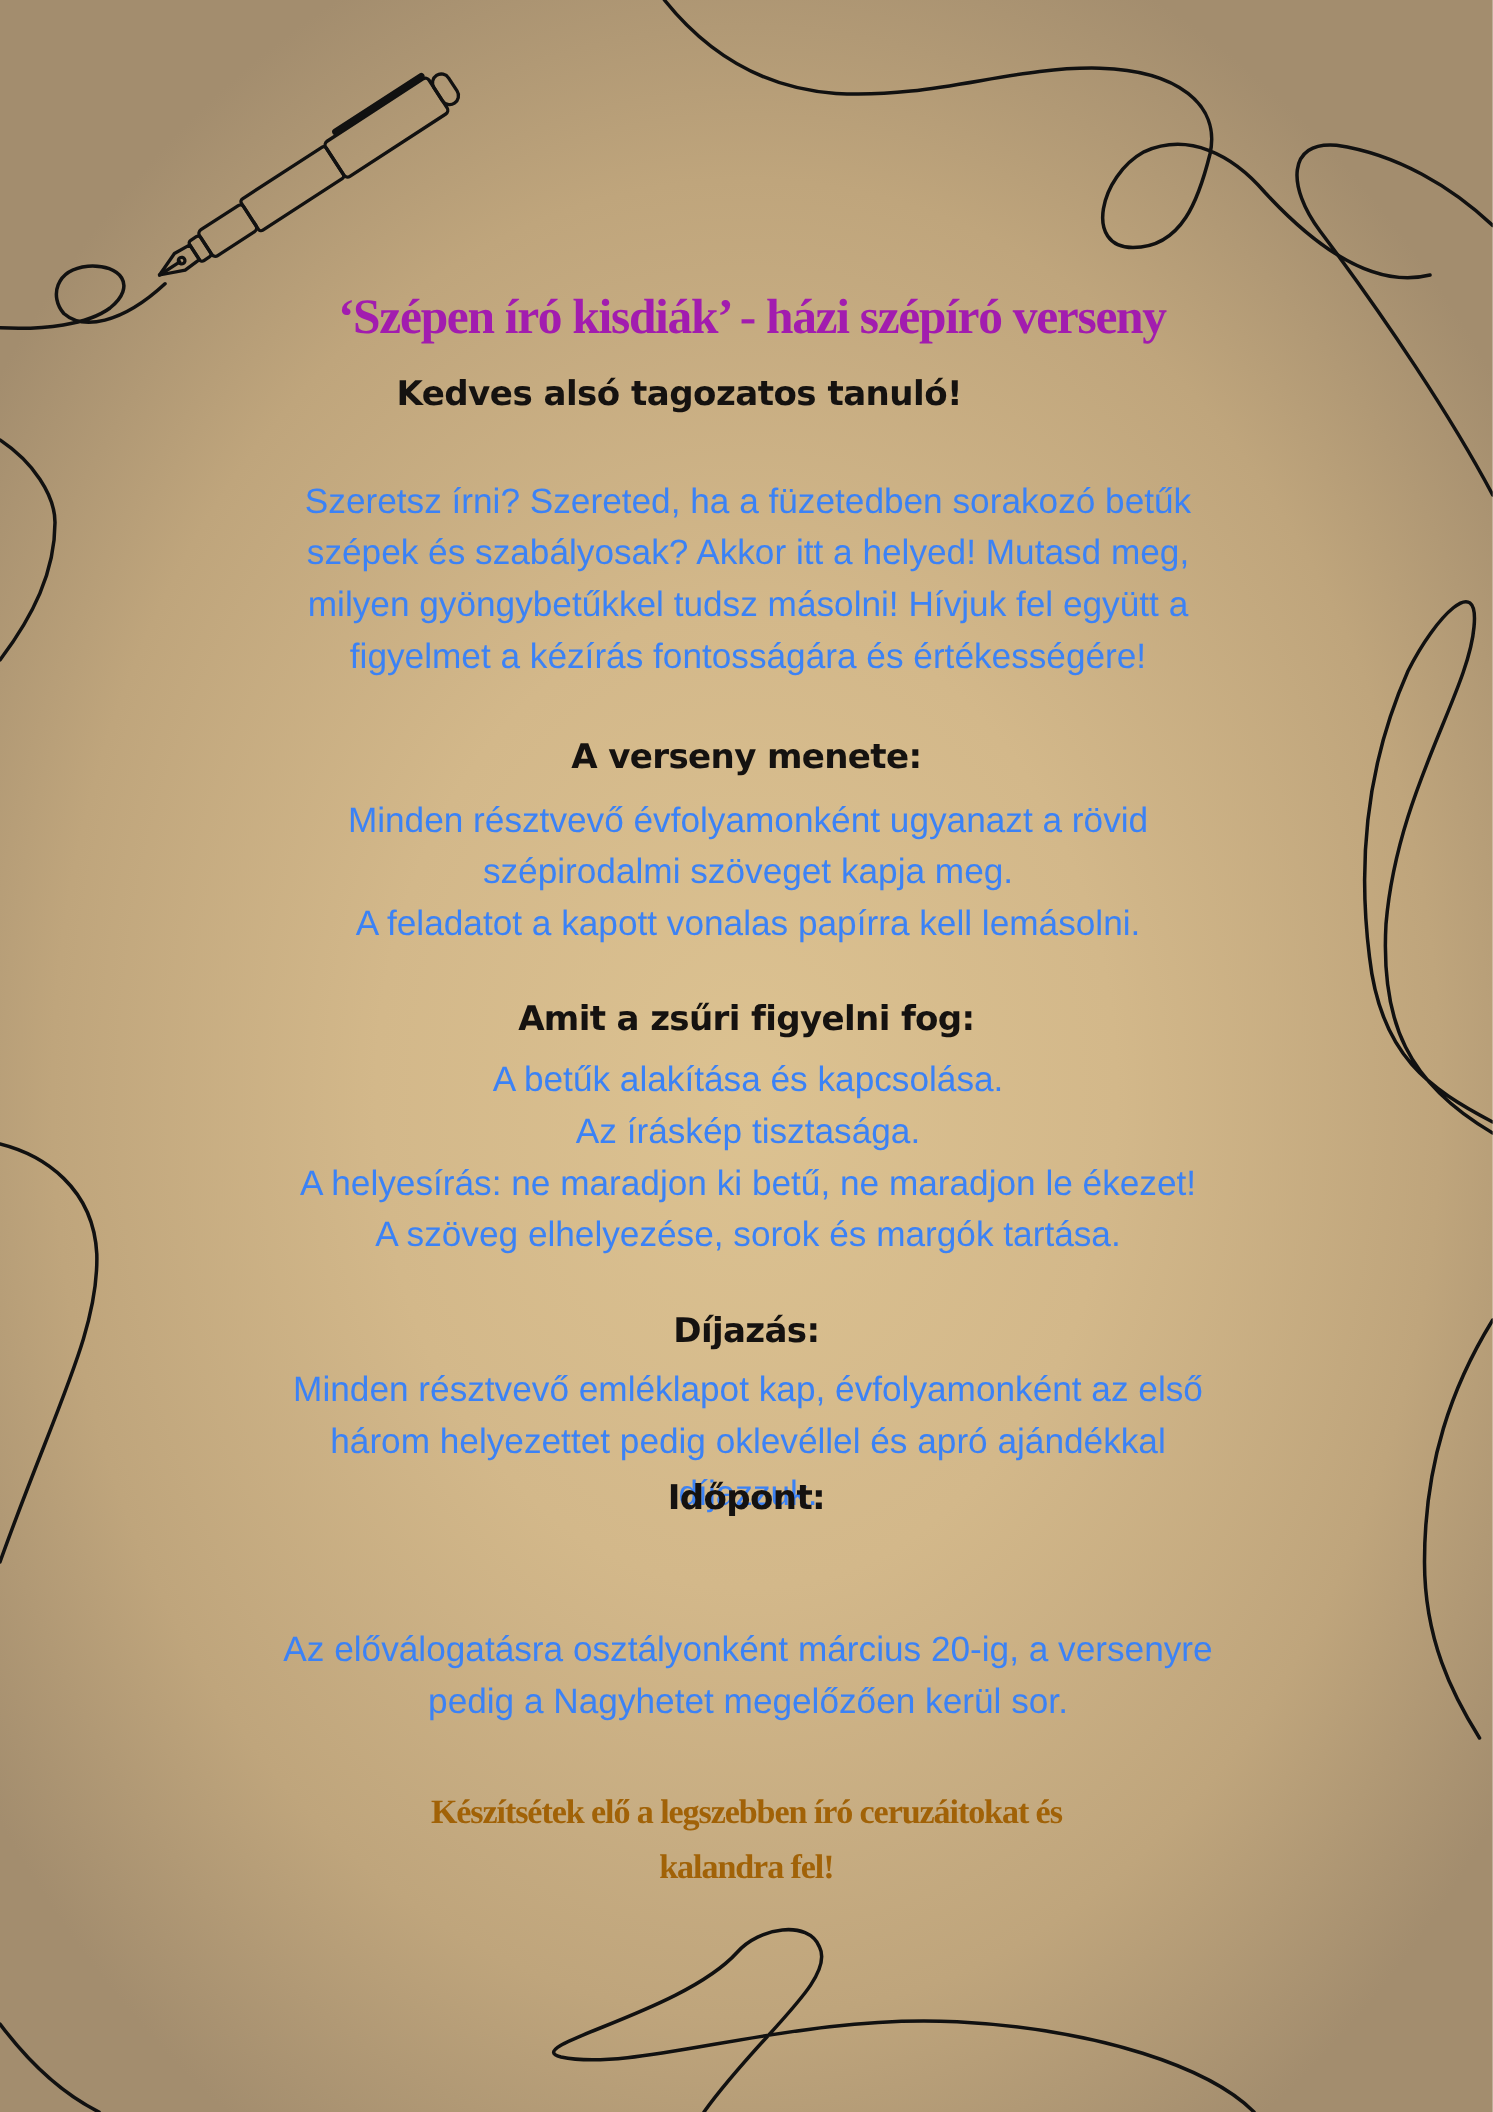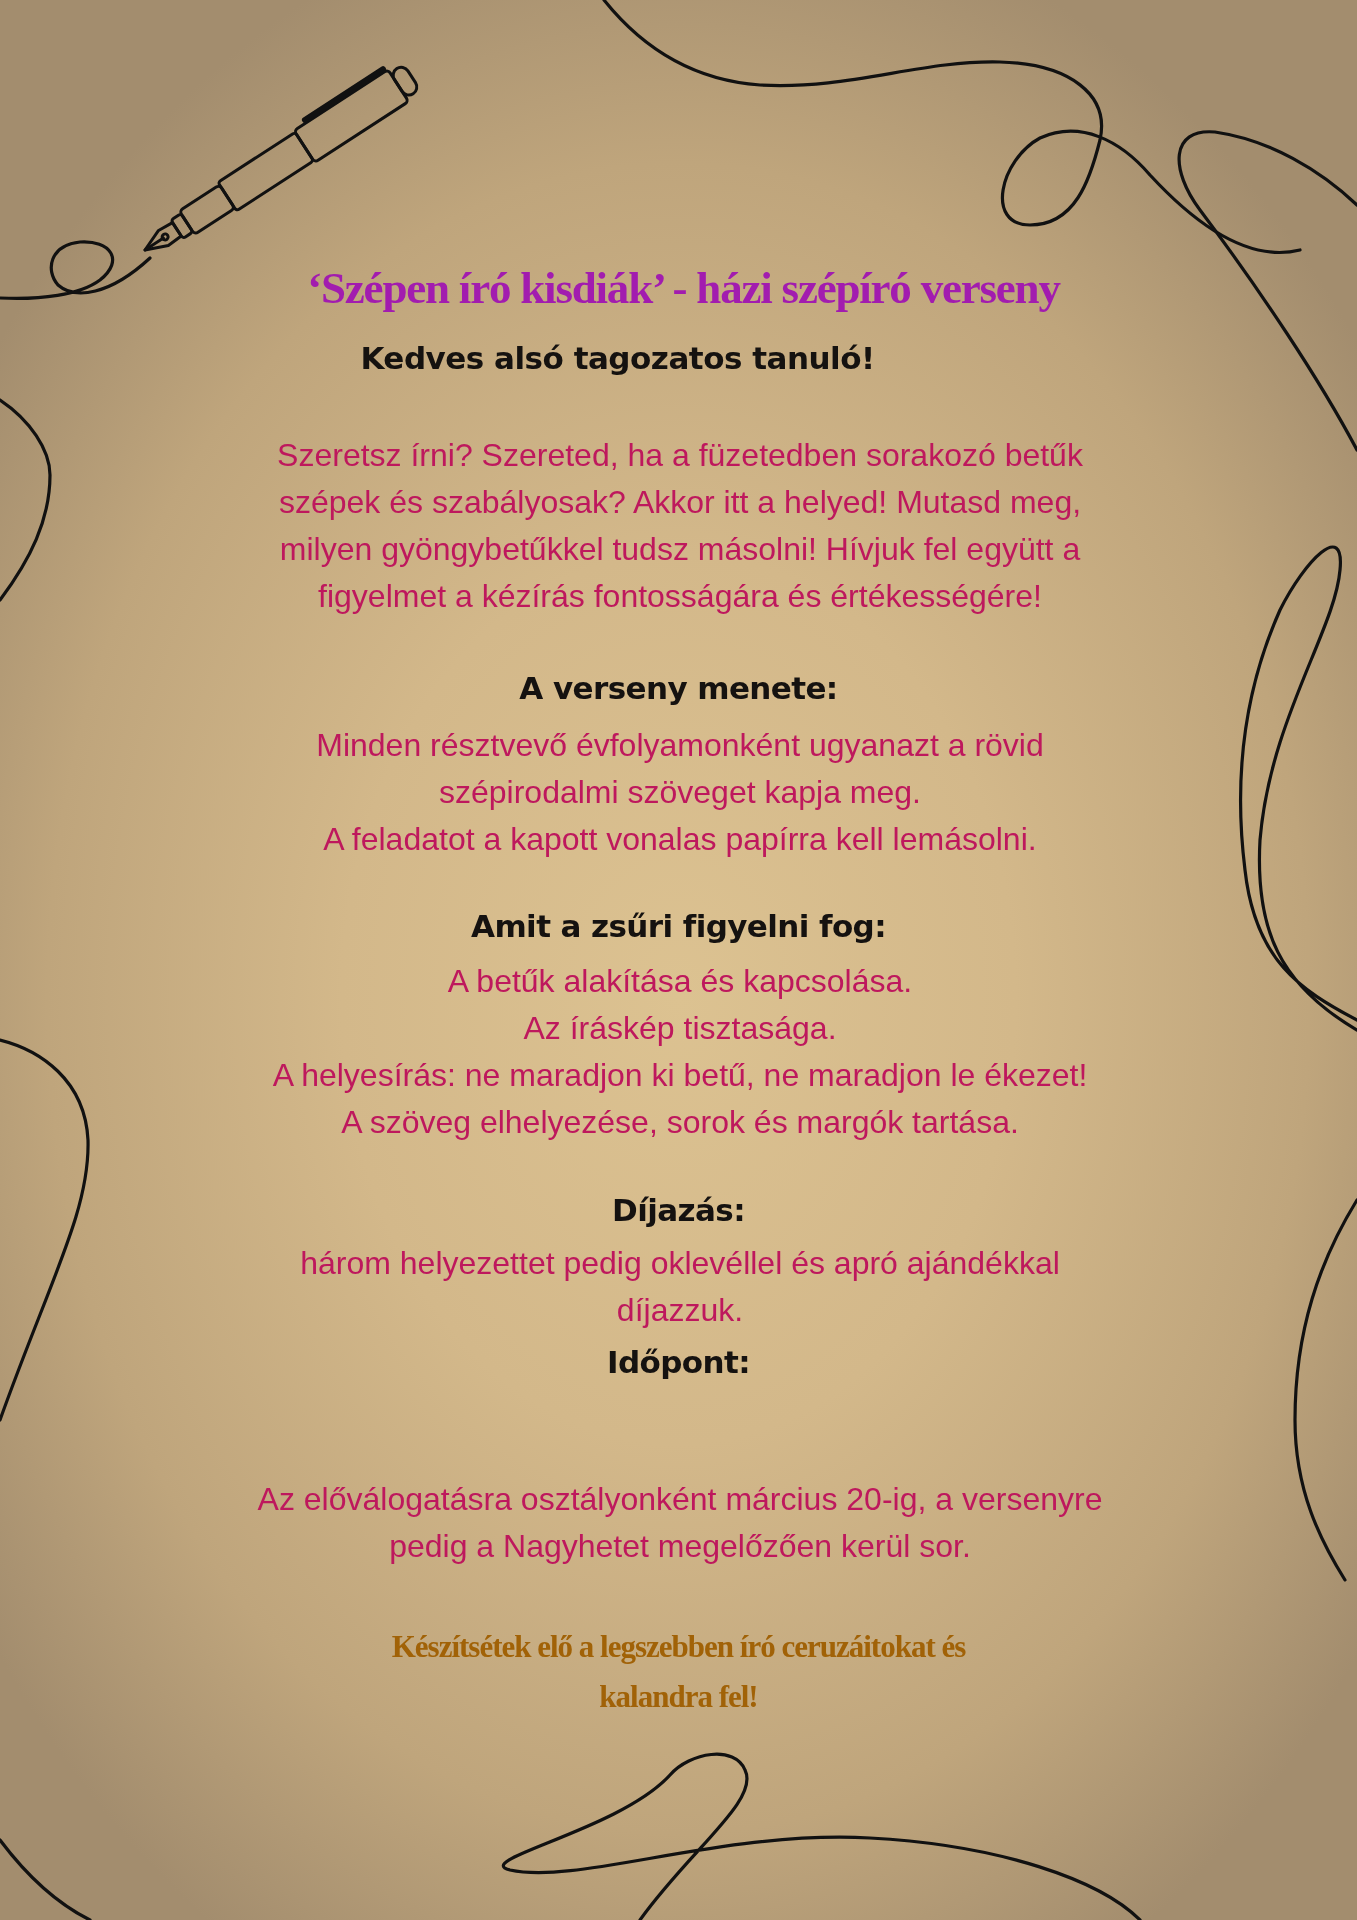--- a/index.html
+++ b/index.html
@@ -17,21 +17,21 @@
       padding-left: 10px; box-sizing: border-box;
     }
     .greeting {
       position: absolute; left: 0; width: 1235px; top: 340px; text-align: center;
       font-family: "DejaVu Sans", sans-serif; font-weight: bold; font-size: 31px;
       letter-spacing: -0.5px;
     }
     .para {
       position: absolute; left: 180px; width: 1000px; text-align: center;
       font-family: "Liberation Sans", "DejaVu Sans", sans-serif; font-size: 32px; line-height: 47px;
-      color: #be185d;
+      color: #3b82f6;
     }
     .heading {
       position: absolute; left: 0; width: 1357px; text-align: center;
       font-family: "DejaVu Sans", sans-serif; font-weight: bold; font-size: 31px;
       letter-spacing: -0.6px;
     }
     .line { display: block; }
     .closing {
       position: absolute; left: 0; width: 1357px; top: 1622px; text-align: center;
       font-family: "Liberation Serif", "DejaVu Serif", serif; font-weight: bold;
@@ -102,20 +102,21 @@
   <div class="heading" style="top:908px;">Amit a zsűri figyelni fog:</div>
   <div class="para" style="top:958px;">
     <span class="line">A betűk alakítása és kapcsolása.</span>
     <span class="line">Az íráskép tisztasága.</span>
     <span class="line">A helyesírás: ne maradjon ki betű, ne maradjon le ékezet!</span>
     <span class="line">A szöveg elhelyezése, sorok és margók tartása.</span>
   </div>
 
   <div class="heading" style="top:1192px;">Díjazás:</div>
   <div class="para" style="top:1240px;">
+    <span class="line">Minden résztvevő emléklapot kap, évfolyamonként az első</span>
     <span class="line">három helyezettet pedig oklevéllel és apró ajándékkal</span>
     <span class="line">díjazzuk.</span>
   </div>
 
   <div class="heading" style="top:1344px;">Időpont:</div>
   <div class="para" style="top:1476px;">
     <span class="line">Az előválogatásra osztályonként március 20-ig, a versenyre</span>
     <span class="line">pedig a Nagyhetet megelőzően kerül sor.</span>
   </div>
 

